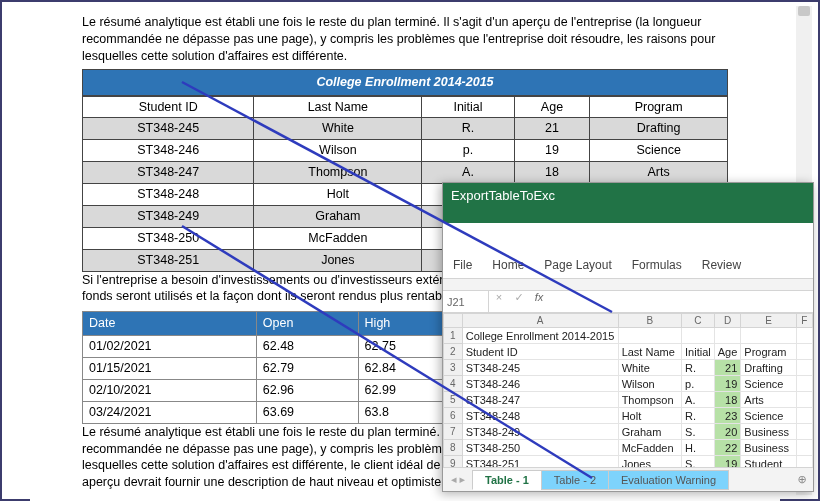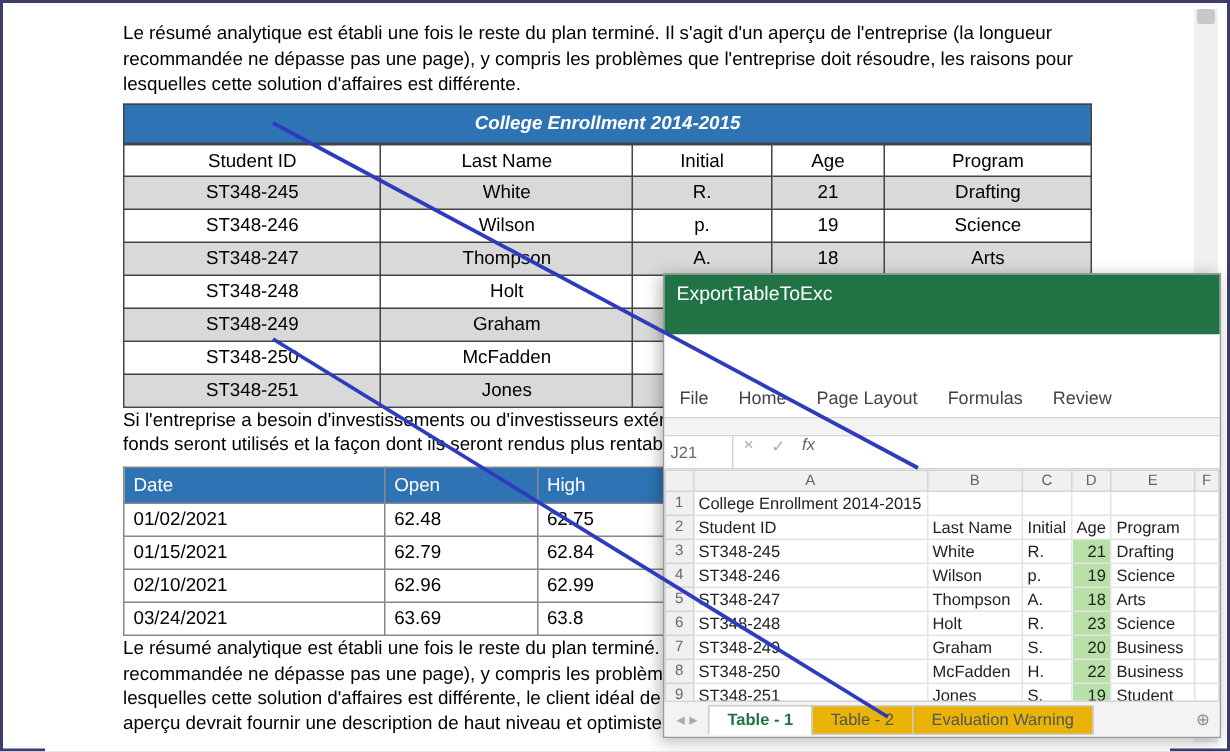--- a/index.html
+++ b/index.html
@@ -43,21 +43,21 @@
   .grid th.colA { width: 156px; }
   .grid th.colB { width: 64px; }
   .grid th.colC { width: 30px; }
   .grid th.colD { width: 26px; }
   .grid th.colE { width: 56px; }
   .grid th.colF { width: 18px; }
   .grid td { border: 1px solid #e4e4e4; padding: 1px 3px; height: 16px; white-space: nowrap; overflow: hidden; }
   .grid td.age { background: #b7e1a7; text-align: right; }
   .sheet-tabs { display: flex; border-top: 1px solid #d4d4d4; background: #f3f3f3; height: 24px; align-items: center; font-size: 11px; color: #555; }
   .sheet-tabs .nav { width: 30px; text-align: center; color: #aaa; }
-  .sheet-tabs .tab { padding: 3px 12px; border: 1px solid #ccc; background: #eab308; margin-left: -1px; cursor: pointer; }
+  .sheet-tabs .tab { padding: 3px 12px; border: 1px solid #ccc; background: #7dd3fc; margin-left: -1px; cursor: pointer; }
   .sheet-tabs .tab.active { background: #fff; color: #217346; border-bottom: 1px solid #fff; font-weight: bold; }
   .sheet-tabs .plus { margin-left: auto; width: 22px; text-align:center; color:#888;}
 
   
   .lines { position: absolute; left:0; top:0; width:820px; height:501px; pointer-events:none; }
 </style>
 </head>
 <body>
 <div class="frame">
   <div class="doc-area">

